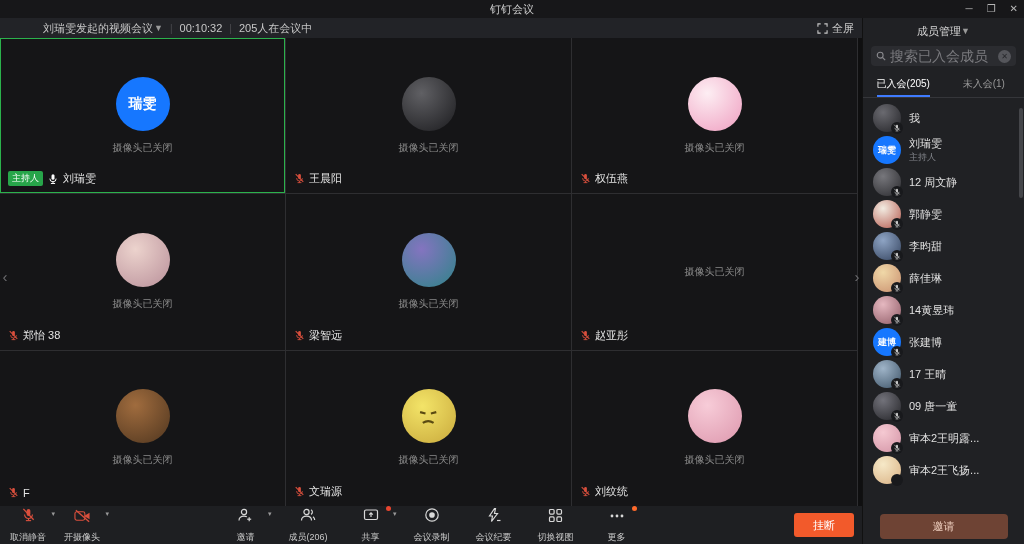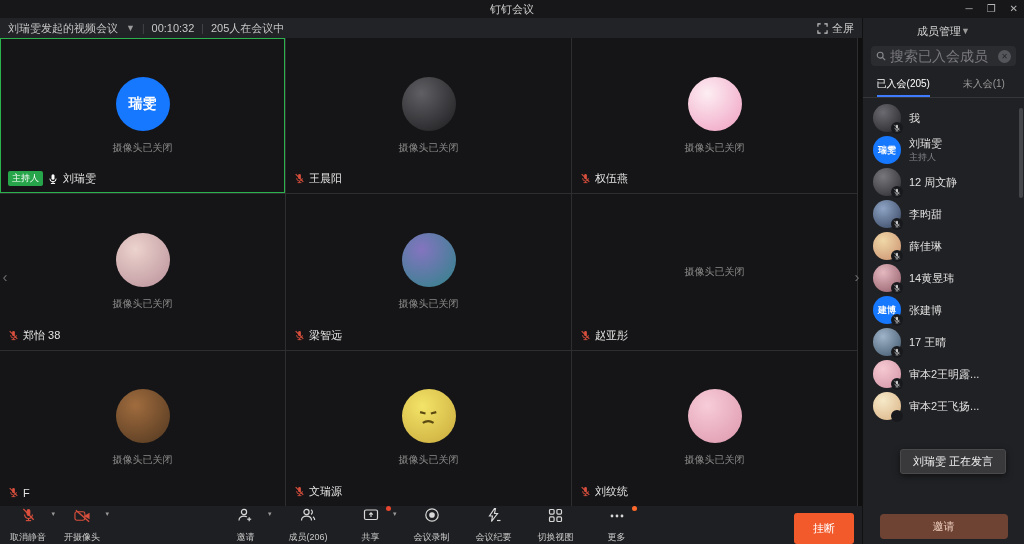--- a/index.html
+++ b/index.html
@@ -14,21 +14,21 @@
   .win-controls span { font-size:10px; color:#b5b5b5; cursor:default; line-height:18px; }
 
   
   .main-row { display:flex; height:526px; }
   .left-col { position:relative; width:862px; display:flex; flex-direction:column; background:#0f0f10; }
   .sidebar  { width:162px; background:#202124; display:flex; flex-direction:column; border-left:1px solid #111; }
 
   
   .meeting-bar { height:20px; background:#222327; display:flex; align-items:center; padding:0 8px; font-size:11px; color:#c8c8c8; }
   .meeting-bar .sep { color:#4a4a4e; margin:0 7px; font-size:10px; }
-  .mb-title { display:flex; align-items:center; gap:8px; }
+  .mb-title { display:flex; align-items:center; gap:1px;margin-left:35px; }
   .chev { font-size:9px; color:#9a9a9a; }
   .mb-right { margin-left:auto; display:flex; align-items:center; gap:4px; color:#c8c8c8; }
   .mb-right svg { display:block; }
 
   
   .grid-wrap { position:relative; flex:1; background:#0f0f10; }
   .grid { display:grid; width:858px; height:468px; grid-template-columns:repeat(3,1fr); grid-template-rows:repeat(3,1fr); gap:1px; background:#2e2e31; border-right:1px solid #2e2e31; }
   .tile { position:relative; background:#151517; display:flex; flex-direction:column; align-items:center; justify-content:center; }
   .tile.speaking { outline:1px solid #2bb24c; outline-offset:-1px; }
   .avatar { border-radius:50%; display:flex; align-items:center; justify-content:center; color:#fff; font-weight:bold; overflow:hidden; }
@@ -42,21 +42,21 @@
 
   
   .toolbar { position:relative; height:38px; background:#1e1f22; display:flex; align-items:center; }
   .tb-left { position:absolute; left:10px; display:flex; gap:18px; }
   .tb-center { margin:0 auto; display:flex; gap:26px; }
   .tb-item { position:relative; display:flex; flex-direction:column; align-items:center; gap:8px; cursor:pointer; min-width:34px; }
   .tb-item .ticon { height:16px; display:flex; align-items:flex-end; justify-content:center; }
   .tb-item .tlabel { font-size:9px; color:#c9c9c9; white-space:nowrap; }
   .tb-caret { position:absolute; top:3px; right:-9px; font-size:7px; color:#9a9a9a; }
   .tb-dot { position:absolute; top:-1px; right:-3px; width:5px; height:5px; border-radius:50%; }
-  .hangup-btn { position:absolute; right:8px; top:7px; width:60px; height:31px; background:#f25a2b; border:none; border-radius:3px; color:#fff; font-size:11px; cursor:pointer; }
+  .hangup-btn { position:absolute; right:8px; top:7px; width:60px; height:24px; background:#f25a2b; border:none; border-radius:3px; color:#fff; font-size:11px; cursor:pointer; }
 
   
   .sb-header { height:26px; display:flex; align-items:center; justify-content:center; padding:0 10px; font-size:11px; color:#d8d8d8; }
   .sb-search { margin:2px 8px 6px; height:20px; background:#2b2c30; border-radius:4px; display:flex; align-items:center; padding:0 5px; gap:4px; }
   .sb-search input { flex:1; min-width:0; background:transparent; border:none; outline:none; font-size:14px; color:#ccc; }
   .sb-search input::placeholder { color:#7a7a7e; }
   .sb-clear { width:13px; height:13px; border-radius:50%; background:#55565b; color:#26272b; font-size:8px; display:flex; align-items:center; justify-content:center; cursor:pointer; }
   .sb-tabs { display:flex; border-bottom:1px solid #35363a; }
   .sb-tab { flex:1; text-align:center; font-size:10px; color:#999; padding:5px 0 6px; cursor:pointer; position:relative; }
   .sb-tab.active { color:#fff; }
@@ -432,20 +432,37 @@
     <line x1="2.5" y1="1.5" x2="13.5" y2="13" stroke-width="1.5"></line>
   </svg>
               </span>
             </div>
             <div class="m-text">
               <span class="m-name">12 周文静</span>
             </div>
           </div>
           <div class="member-row">
             <div class="m-avatar">
+              <div class="avatar " style="background: radial-gradient(circle at 36% 30%, rgb(242, 236, 226), rgb(181, 88, 77));"></div>
+              <span class="mic-badge">
+                <svg width="8" height="8" viewBox="0 0 16 16" fill="none" stroke="#c9c9c9" stroke-width="1.3">
+    <rect x="6" y="1.5" width="4" height="7.5" rx="2" fill="#c9c9c9" stroke="none"></rect>
+    <path d="M3.8 7.5a4.2 4.2 0 0 0 8.4 0"></path>
+    <line x1="8" y1="11.8" x2="8" y2="14"></line>
+                  <line x1="5.2" y1="14" x2="10.8" y2="14"></line>
+    <line x1="2.5" y1="1.5" x2="13.5" y2="13" stroke-width="1.5"></line>
+  </svg>
+              </span>
+            </div>
+            <div class="m-text">
+              <span class="m-name">郭静雯</span>
+            </div>
+          </div>
+          <div class="member-row">
+            <div class="m-avatar">
               <div class="avatar " style="background: radial-gradient(circle at 36% 30%, rgb(142, 164, 196), rgb(52, 67, 94));"></div>
               <span class="mic-badge">
                 <svg width="8" height="8" viewBox="0 0 16 16" fill="none" stroke="#c9c9c9" stroke-width="1.3">
     <rect x="6" y="1.5" width="4" height="7.5" rx="2" fill="#c9c9c9" stroke="none"></rect>
     <path d="M3.8 7.5a4.2 4.2 0 0 0 8.4 0"></path>
     <line x1="8" y1="11.8" x2="8" y2="14"></line>
                   <line x1="5.2" y1="14" x2="10.8" y2="14"></line>
     <line x1="2.5" y1="1.5" x2="13.5" y2="13" stroke-width="1.5"></line>
   </svg>
               </span>
@@ -513,20 +530,37 @@
     <rect x="6" y="1.5" width="4" height="7.5" rx="2" fill="#c9c9c9" stroke="none"></rect>
     <path d="M3.8 7.5a4.2 4.2 0 0 0 8.4 0"></path>
     <line x1="8" y1="11.8" x2="8" y2="14"></line>
                   <line x1="5.2" y1="14" x2="10.8" y2="14"></line>
     <line x1="2.5" y1="1.5" x2="13.5" y2="13" stroke-width="1.5"></line>
   </svg>
               </span>
             </div>
             <div class="m-text">
               <span class="m-name">17 王晴</span>
+            </div>
+          </div>
+          <div class="member-row">
+            <div class="m-avatar">
+              <div class="avatar " style="background: radial-gradient(circle at 36% 30%, rgb(114, 114, 122), rgb(36, 36, 40));"></div>
+              <span class="mic-badge">
+                <svg width="8" height="8" viewBox="0 0 16 16" fill="none" stroke="#c9c9c9" stroke-width="1.3">
+    <rect x="6" y="1.5" width="4" height="7.5" rx="2" fill="#c9c9c9" stroke="none"></rect>
+    <path d="M3.8 7.5a4.2 4.2 0 0 0 8.4 0"></path>
+    <line x1="8" y1="11.8" x2="8" y2="14"></line>
+                  <line x1="5.2" y1="14" x2="10.8" y2="14"></line>
+    <line x1="2.5" y1="1.5" x2="13.5" y2="13" stroke-width="1.5"></line>
+  </svg>
+              </span>
+            </div>
+            <div class="m-text">
+              <span class="m-name">09 唐一童</span>
             </div>
           </div>
           <div class="member-row">
             <div class="m-avatar">
               <div class="avatar " style="background: radial-gradient(circle at 36% 30%, rgb(245, 201, 210), rgb(211, 147, 165));"></div>
               <span class="mic-badge">
                 <svg width="8" height="8" viewBox="0 0 16 16" fill="none" stroke="#c9c9c9" stroke-width="1.3">
     <rect x="6" y="1.5" width="4" height="7.5" rx="2" fill="#c9c9c9" stroke="none"></rect>
     <path d="M3.8 7.5a4.2 4.2 0 0 0 8.4 0"></path>
     <line x1="8" y1="11.8" x2="8" y2="14"></line>
@@ -548,19 +582,14 @@
               <span class="m-name">审本2王飞扬...</span>
             </div>
           </div>
         </div>
       <div class="sb-footer">
         <button class="invite-btn">邀请</button>
       </div>
     </div>
   </div>
 
-  <div class="speak-tooltip">
-    <span>刘瑞雯</span>
-    <span> </span>
-    <span>正在发言</span>
-  </div>
 
 </div>
 
 </body></html>

